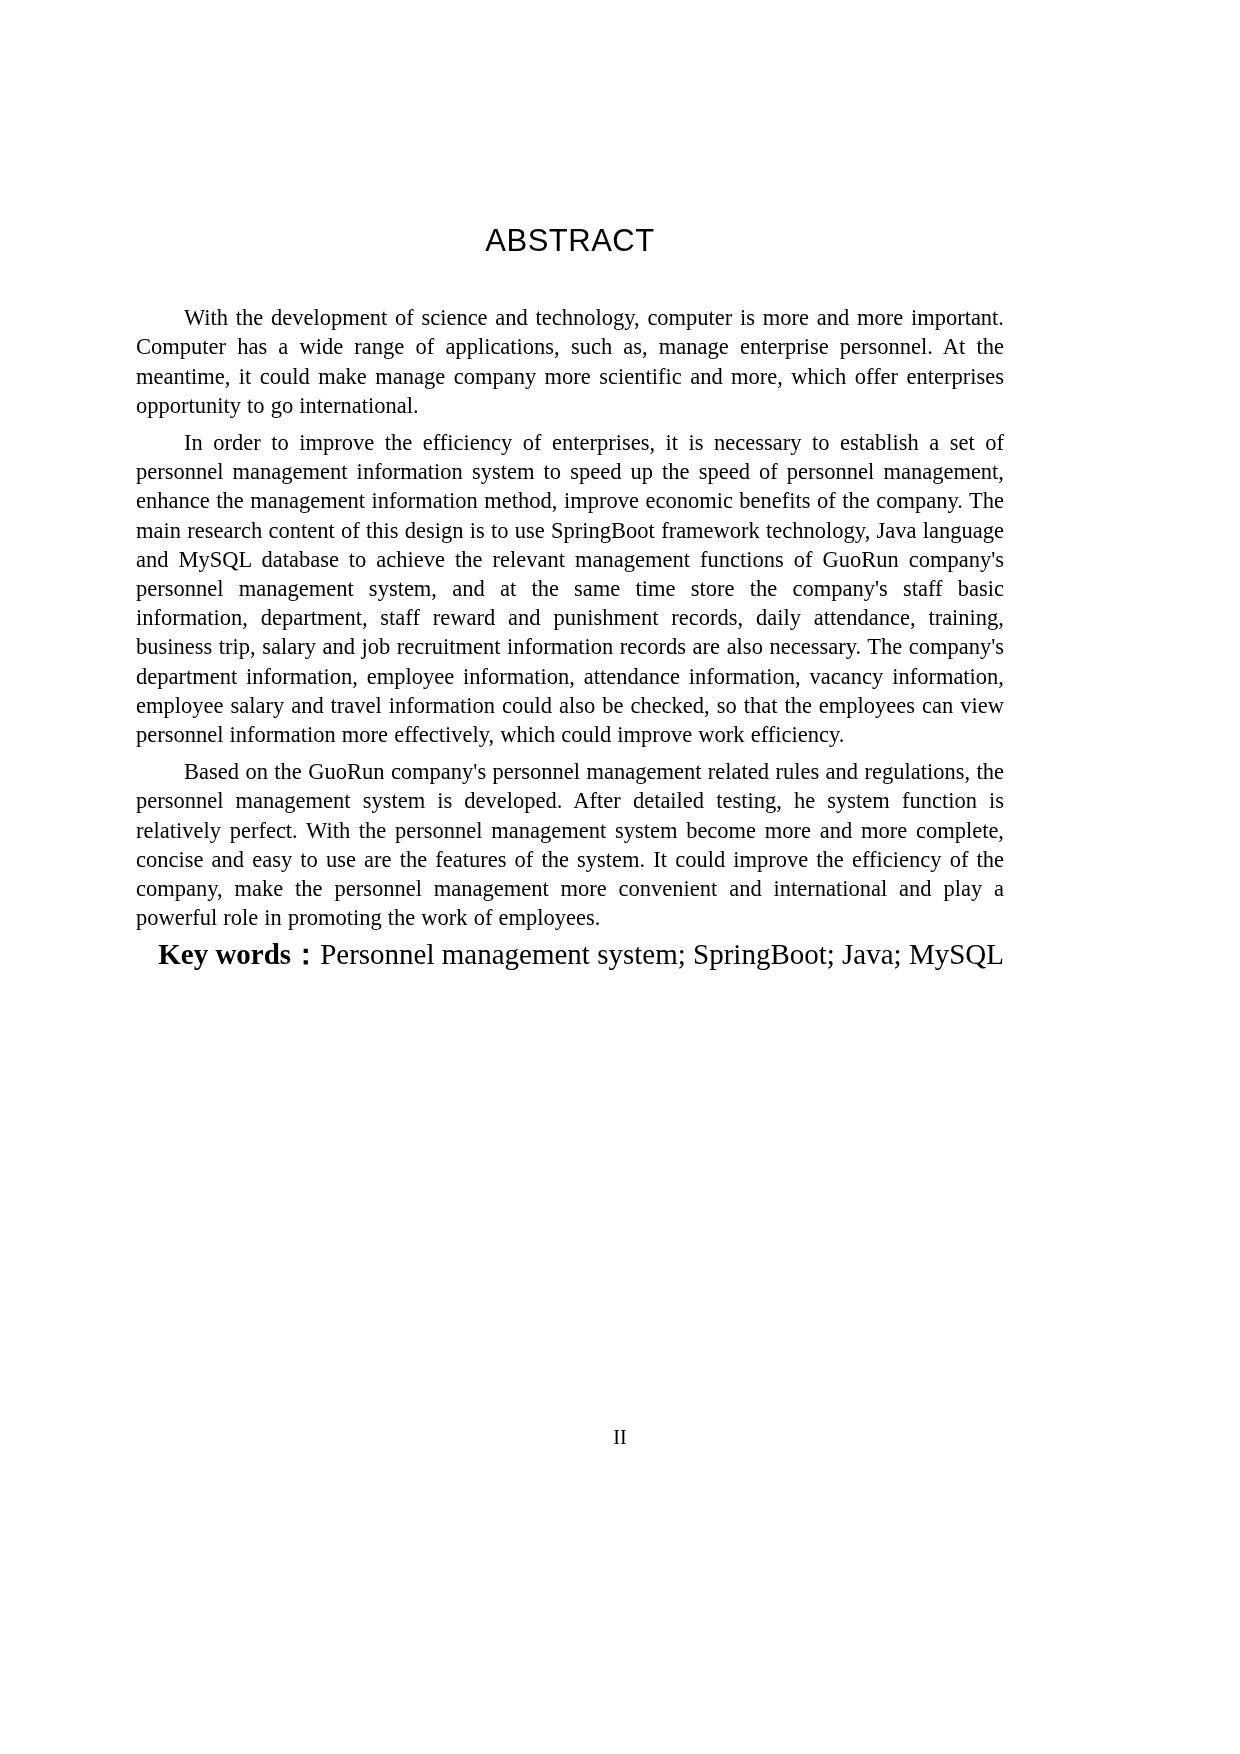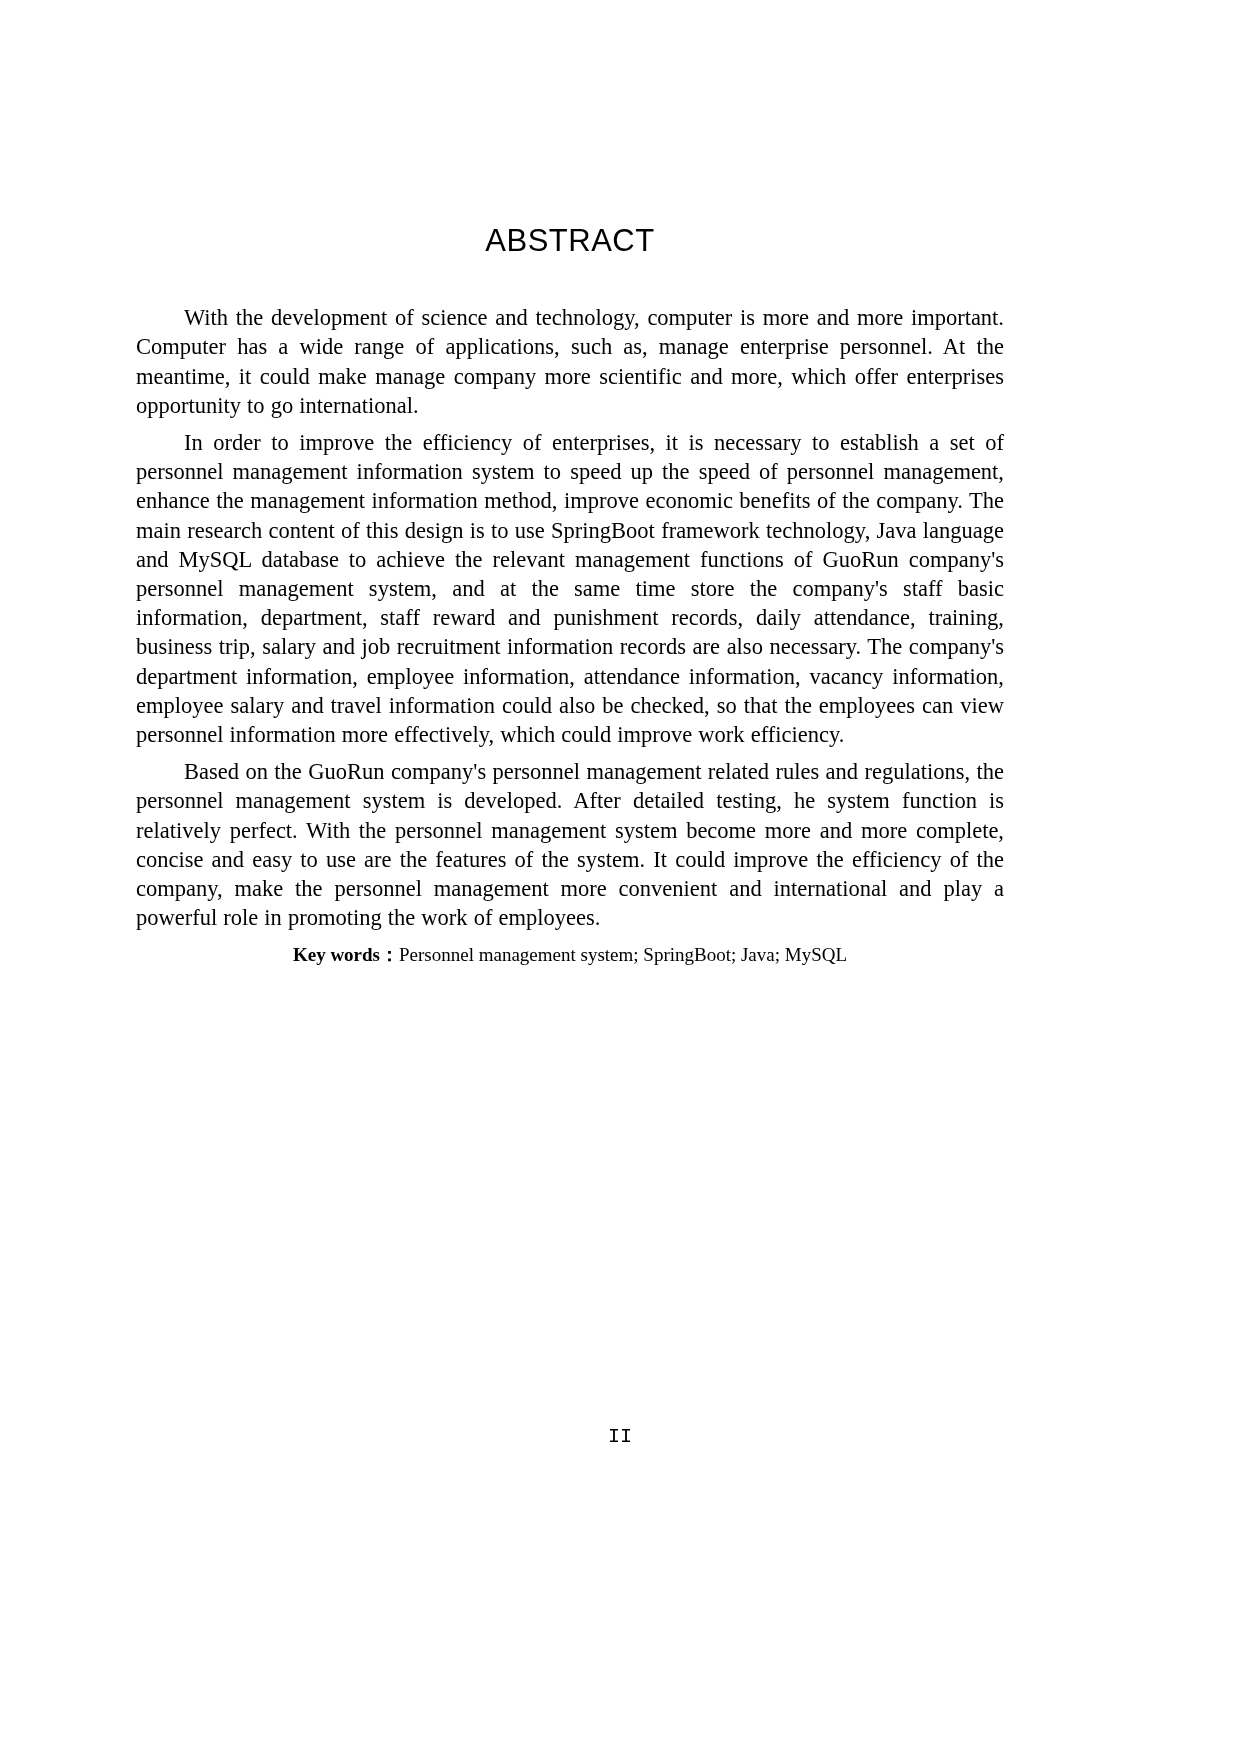--- a/index.html
+++ b/index.html
@@ -36,37 +36,37 @@
     font-size: 22.5px;
     line-height: 29.2px;
     text-align: justify;
     text-justify: inter-word;
     text-indent: 48px;
     margin: 8px;
     hyphens: none;
     word-spacing: 0.02em;
   }
   .keywords {
-    font-size: 19px;
+    font-size: 29px;
     line-height: 29.2px;
-    text-align: center;
+    text-align: right;
     text-indent: 0;
-    margin: 0;
+    margin: 8px;
   }
   .keywords .kw-label {
     font-weight: bold;
   }
   .page-number {
     position: absolute;
     left: 0;
     right: 0;
     top: 1425px;
     text-align: center;
     font-size: 20px;
-    font-family: Liberation Mono, monospace;
+    font-family: Liberation Serif, serif;
     line-height: 1.2;
   }
 </style>
 </head>
 <body>
 
 <div class="page">
 
   <div class="content">
 

